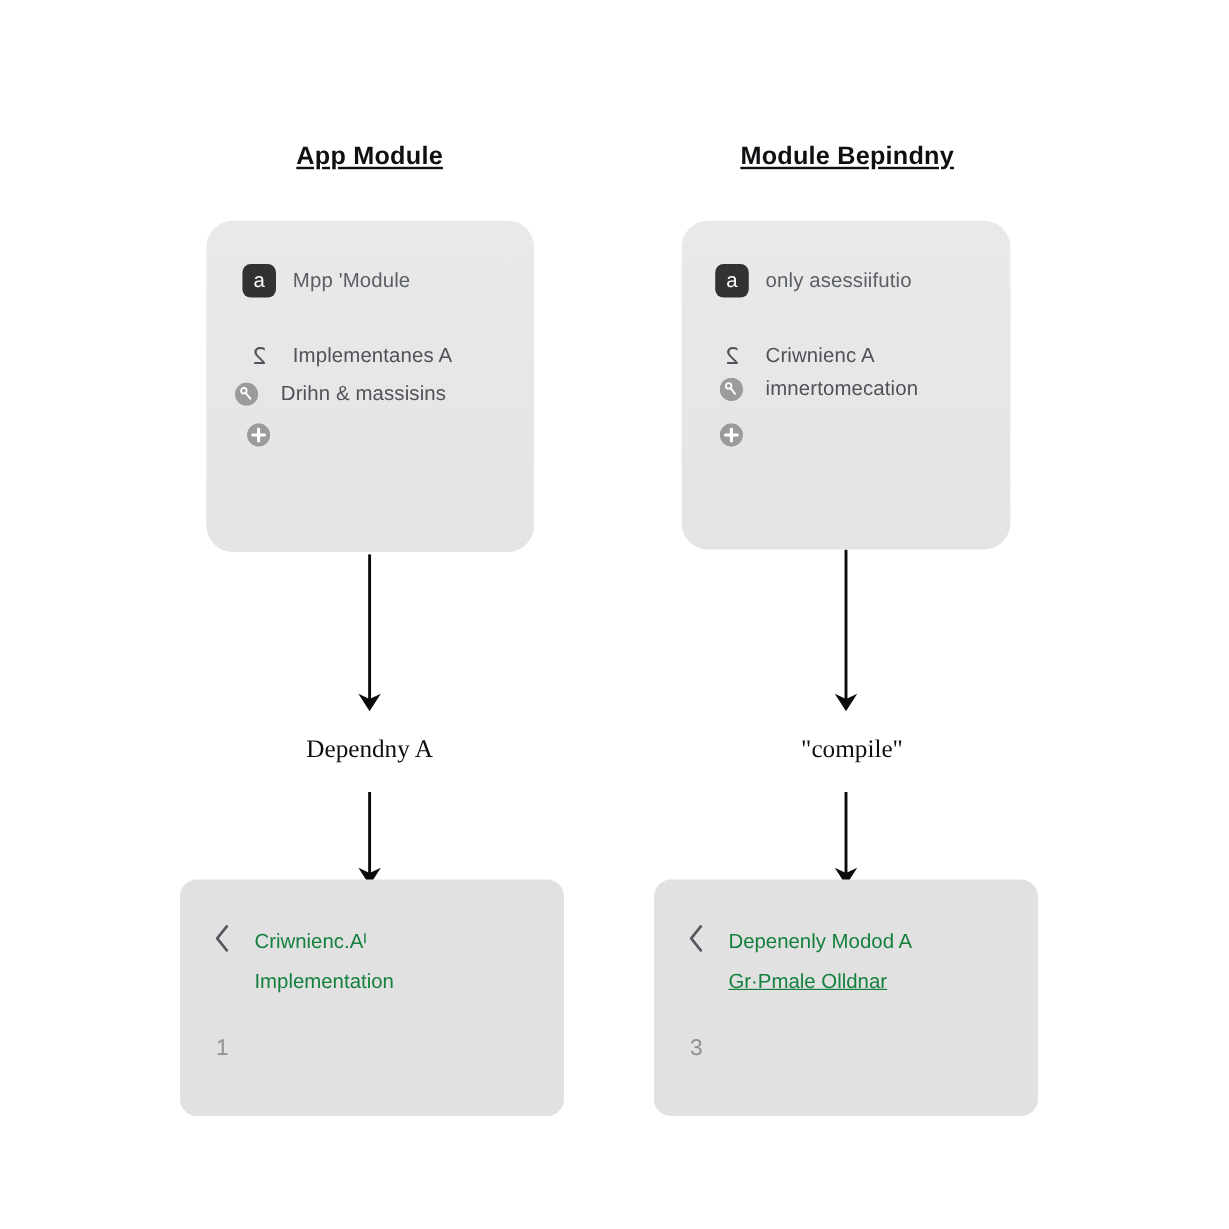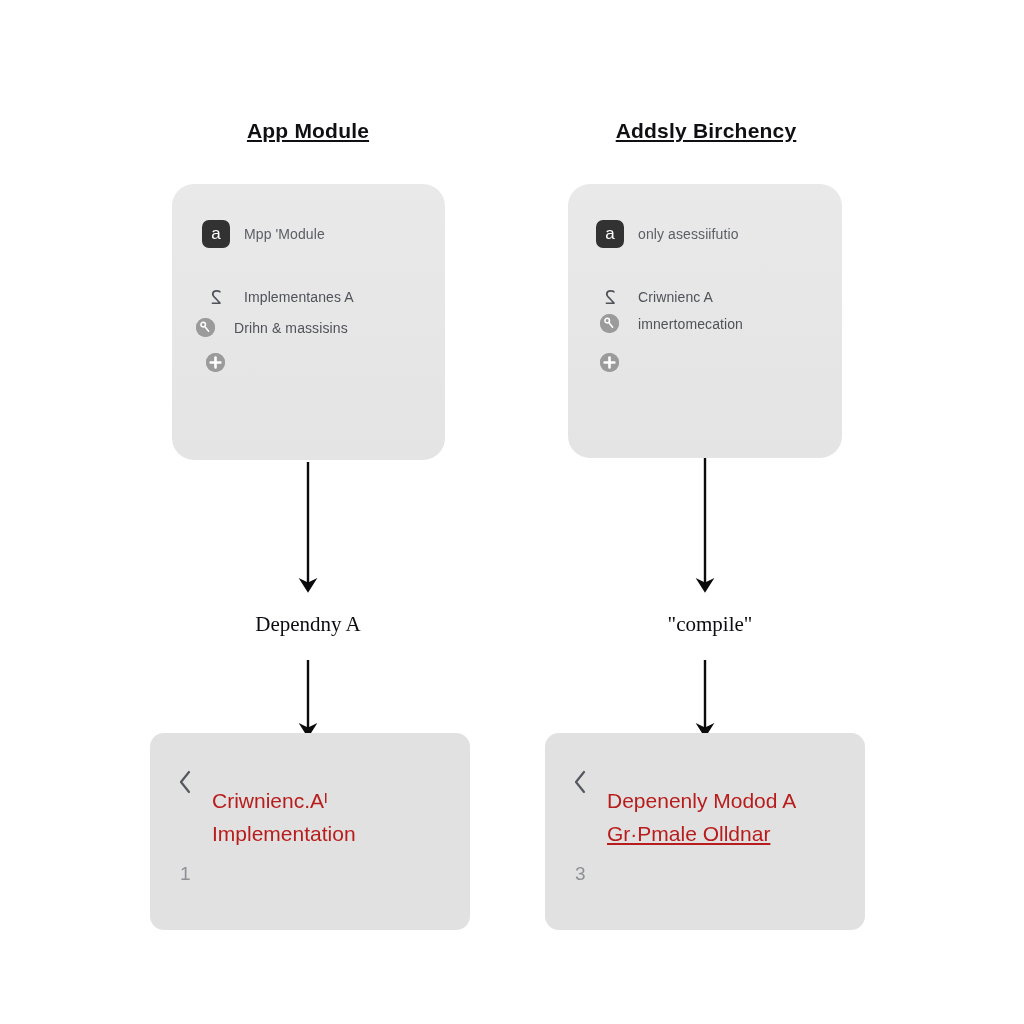--- a/index.html
+++ b/index.html
@@ -52,21 +52,21 @@
   }
 
   
   .row {
     position: absolute;
     display: flex;
     align-items: center;
     gap: 14px;
   }
   .row-label {
-    font-size: 14px;
+    font-size: 17px;
     color: #4f5258;
     white-space: nowrap;
     letter-spacing: 0.1px;
   }
   .row-label.primary {
     color: #5a5e65;
   }
 
   
   .icon-a {
@@ -111,25 +111,24 @@
 
   
   .chev {
     position: absolute;
     width: 18px;
     height: 26px;
   }
 
   .bottom-text {
     position: absolute;
-    font-size: 21px;
-    color: #b91c1c;
+    font-size: 17px;
+    color: #15803d;
     line-height: 33px;
     white-space: nowrap;
-    margin-top: 16px;
   }
   .bottom-num {
     position: absolute;
     font-size: 19px;
     color: #8e9095;
   }
 
   
   .mid-label {
     position: absolute;
@@ -213,21 +212,21 @@
     <div class="chev" style="left:26px; top:36px;">
       <svg width="18" height="26" viewBox="0 0 18 26">
         <path d="M13,3 L5,13 L13,23" fill="none" stroke="#55585e" stroke-width="2.2" stroke-linecap="round" stroke-linejoin="round"></path>
       </svg>
     </div>
     <div class="bottom-text" style="left:62px; top:35px;">Criwnienc.Aᴵ</div>
     <div class="bottom-text" style="left:62px; top:68px;">Implementation</div>
     <div class="bottom-num" style="left:30px; top:130px;">1</div>
   </div>
 
-  <div class="col-title" style="left:706px; top:119px;">Addsly Birchency</div>
+  <div class="col-title" style="left:706px; top:119px;">Module Bepindny</div>
 
   <div class="card top" style="left:568px; top:184px; width:274px; height:274px;">
 
     <div class="row" style="left:28px; top:36px;">
       <div class="icon-a">a</div>
       <div class="row-label primary">only asessiifutio</div>
     </div>
 
     <div class="row" style="left:28px; top:99px;">
       <div class="icon-glyph2">2</div>

